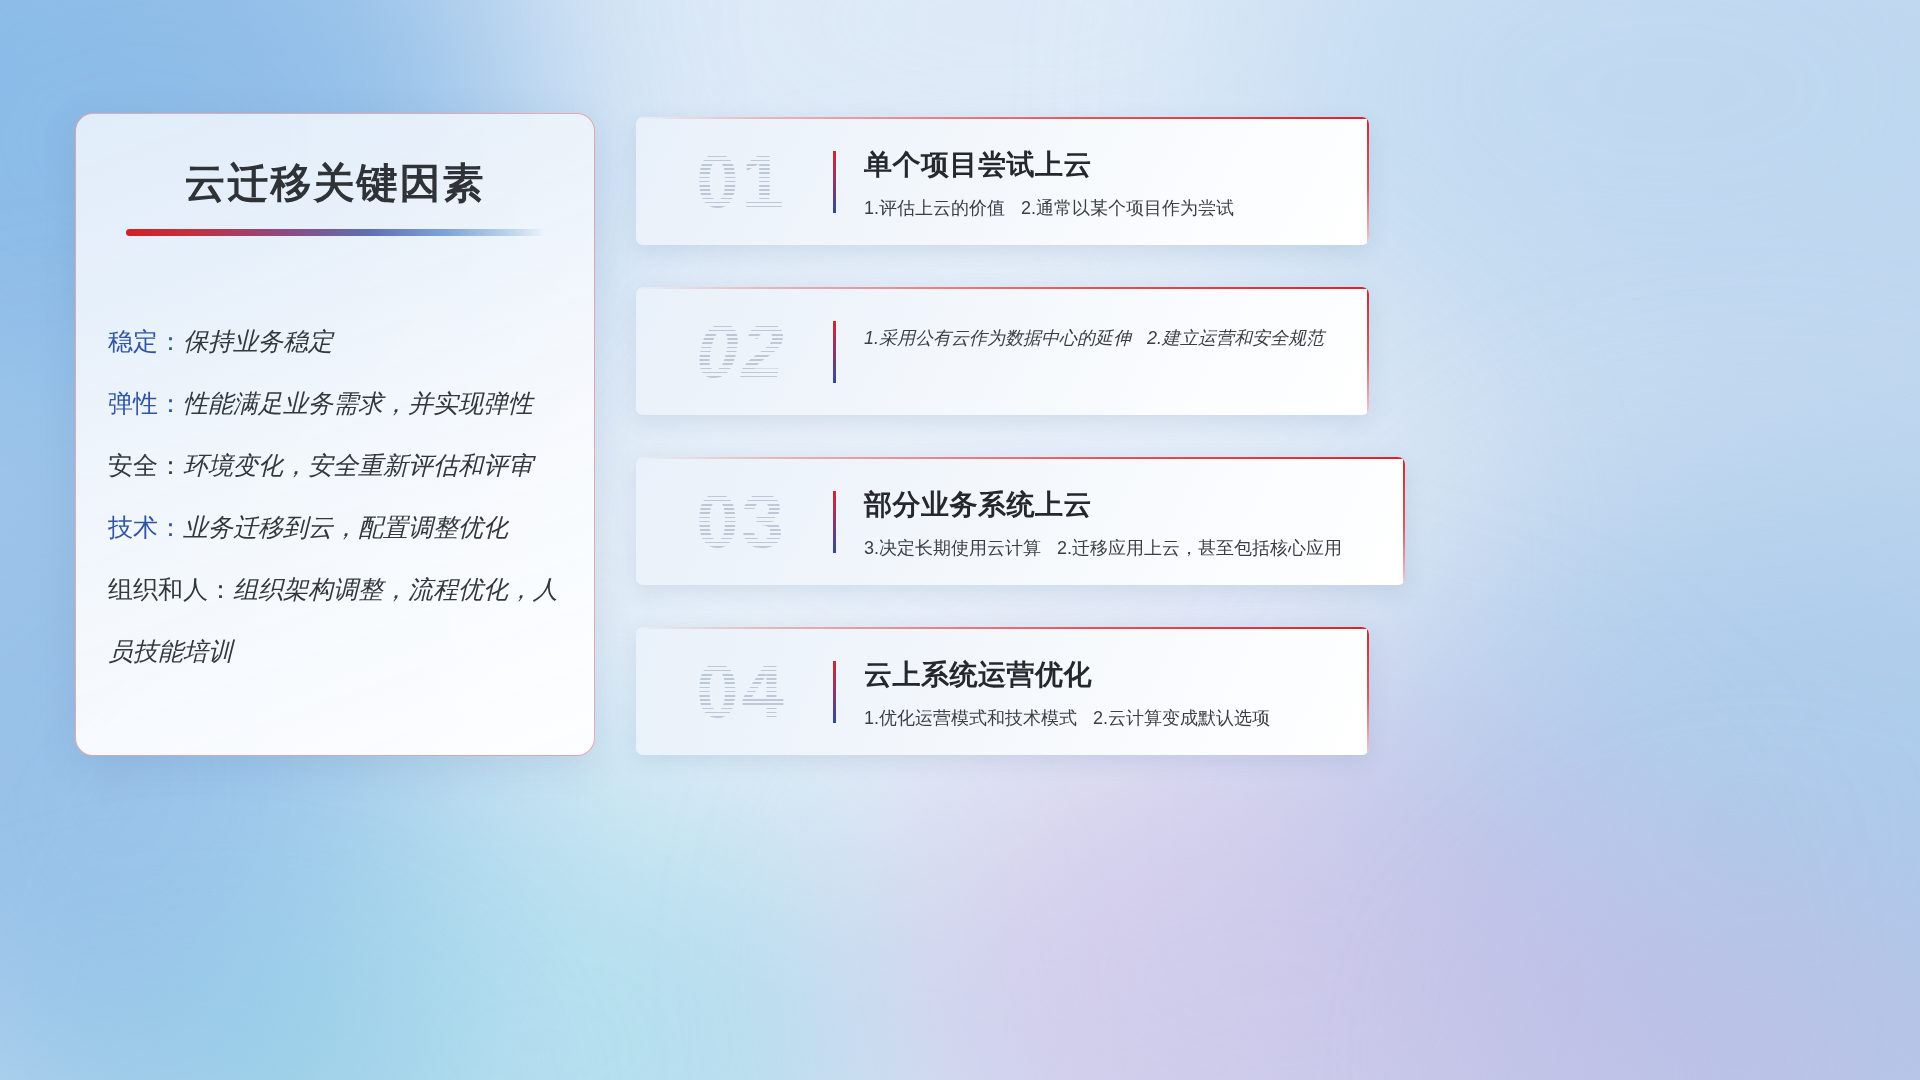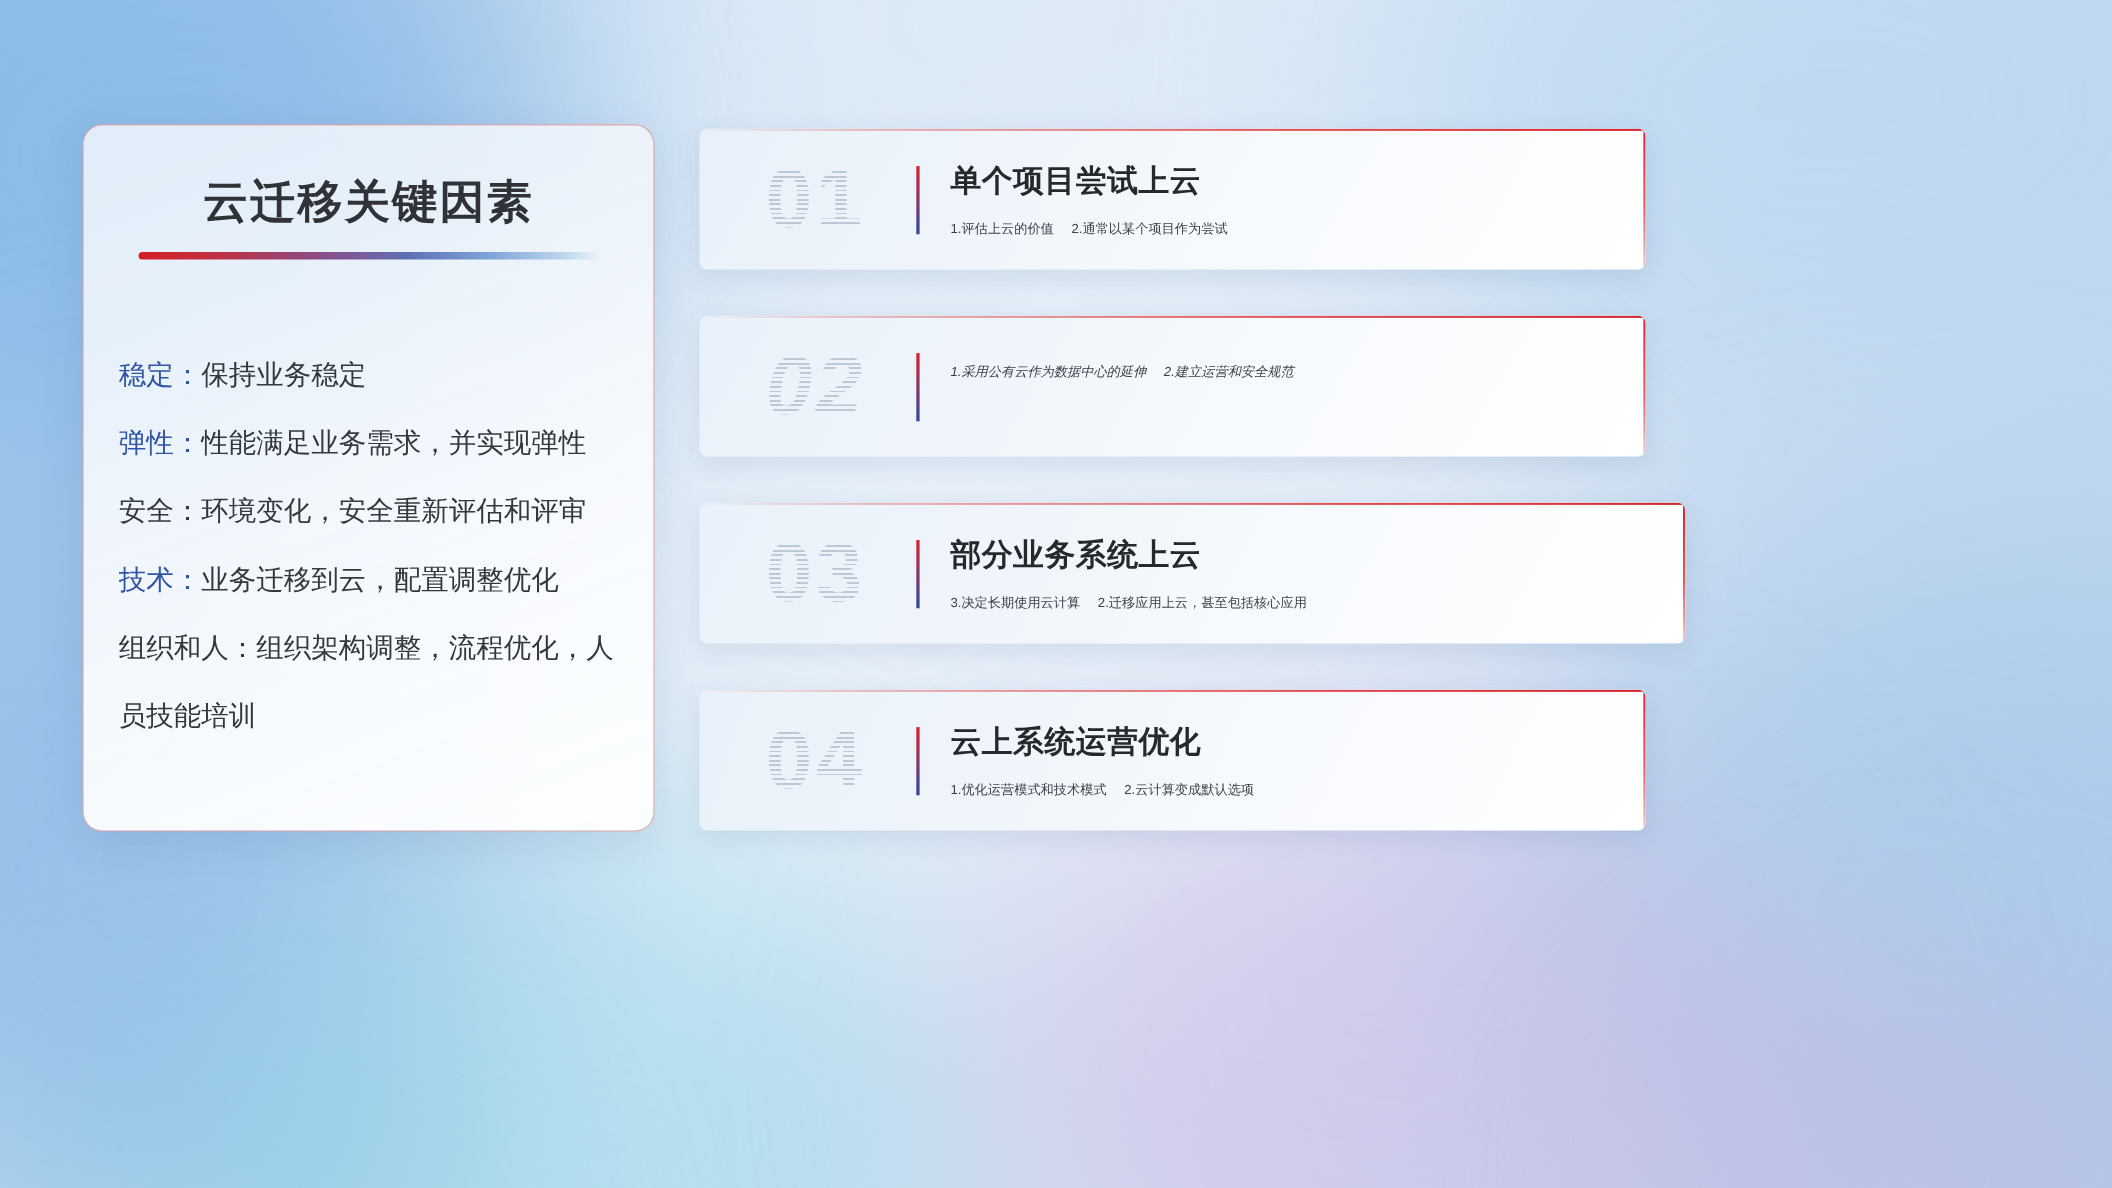--- a/index.html
+++ b/index.html
@@ -110,27 +110,27 @@
   }
   .factor-row {
     font-size: 25px;
     line-height: 62px;
     color: #33383d;
     white-space: nowrap;
   }
   .factor-row.wrap { white-space: normal; }
   .factor-label { color: #2f55a4; }
   .factor-label.plain { color: #33383d; }
-  .factor-text { color: #33383d; }
+  .factor-text { color: #33383d; font-style: italic; }
 
   
   .card {
     position: absolute;
     left: 636px;
-    width: 860px;
+    width: 733px;
     height: 128px;
     border-radius: 7px;
     overflow: hidden;
     background:
       linear-gradient(118deg,
         rgba(233,241,250,.93) 0%,
         rgba(240,245,251,.95) 30%,
         rgba(247,250,253,.97) 58%,
         rgba(252,253,255,.99) 82%,
         rgba(255,255,255,1) 100%);
@@ -209,21 +209,21 @@
   .card-title {
     font-size: 28px;
     font-weight: bold;
     color: #25282c;
     letter-spacing: .5px;
     line-height: 40px;
     white-space: nowrap;
   }
   .card-desc {
     margin-top: 10px;
-    font-size: 12px;
+    font-size: 18px;
     color: #3b3f45;
     line-height: 26px;
     white-space: nowrap;
   }
   .desc-gap { display: inline-block; width: 16px; }
 </style>
 </head>
 <body>
 
 <div id="stage">

